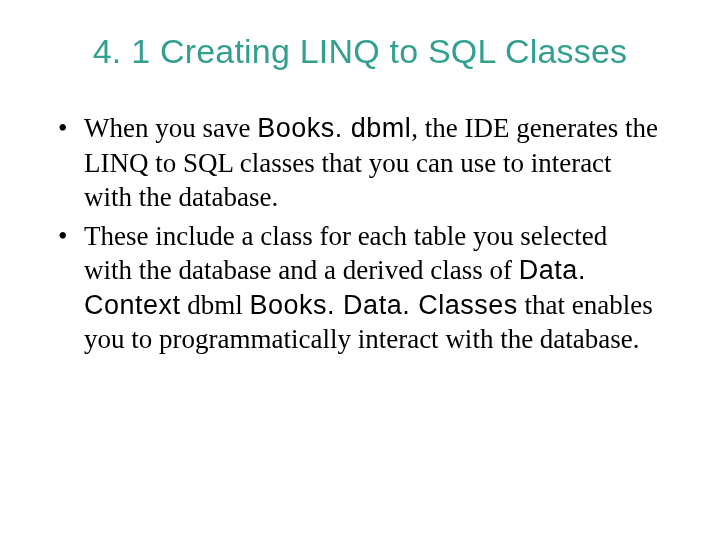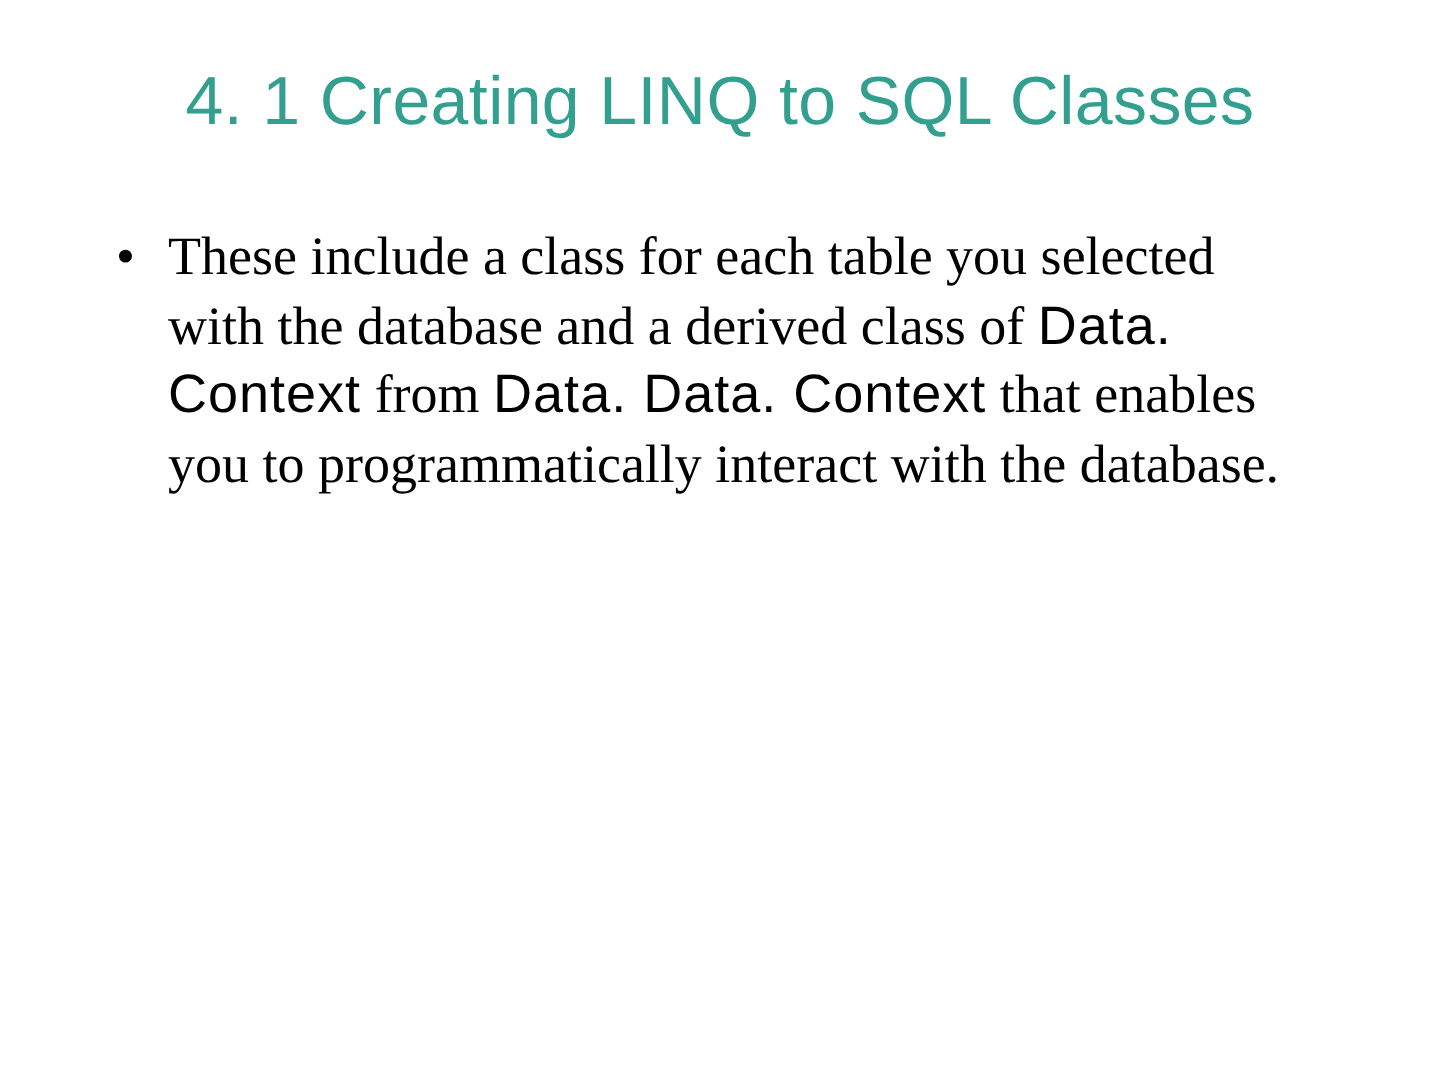--- a/index.html
+++ b/index.html
@@ -52,16 +52,19 @@
   }
 </style>
 </head>
 <body>
 
 <div class="slide">
   <h1 class="title">4. 1 Creating LINQ to SQL Classes</h1>
 
   <ul class="bullets">
     <li>
-      <span>These include a class for each table you selected with the database and a derived class of </span><span class="code">Data. Context</span><span> from </span><span class="code">Data. Data. Context</span><span> that enables you to programmatically interact with the database.</span>
+      <span>When you save </span><span class="code">Books. dbml</span><span>, the IDE generates the LINQ to SQL classes that you can use to interact with the database.</span>
+    </li>
+    <li>
+      <span>These include a class for each table you selected with the database and a derived class of </span><span class="code">Data. Context</span><span> dbml </span><span class="code">Books. Data. Classes</span><span> that enables you to programmatically interact with the database.</span>
     </li>
   </ul>
 </div>
 
 </body></html>

